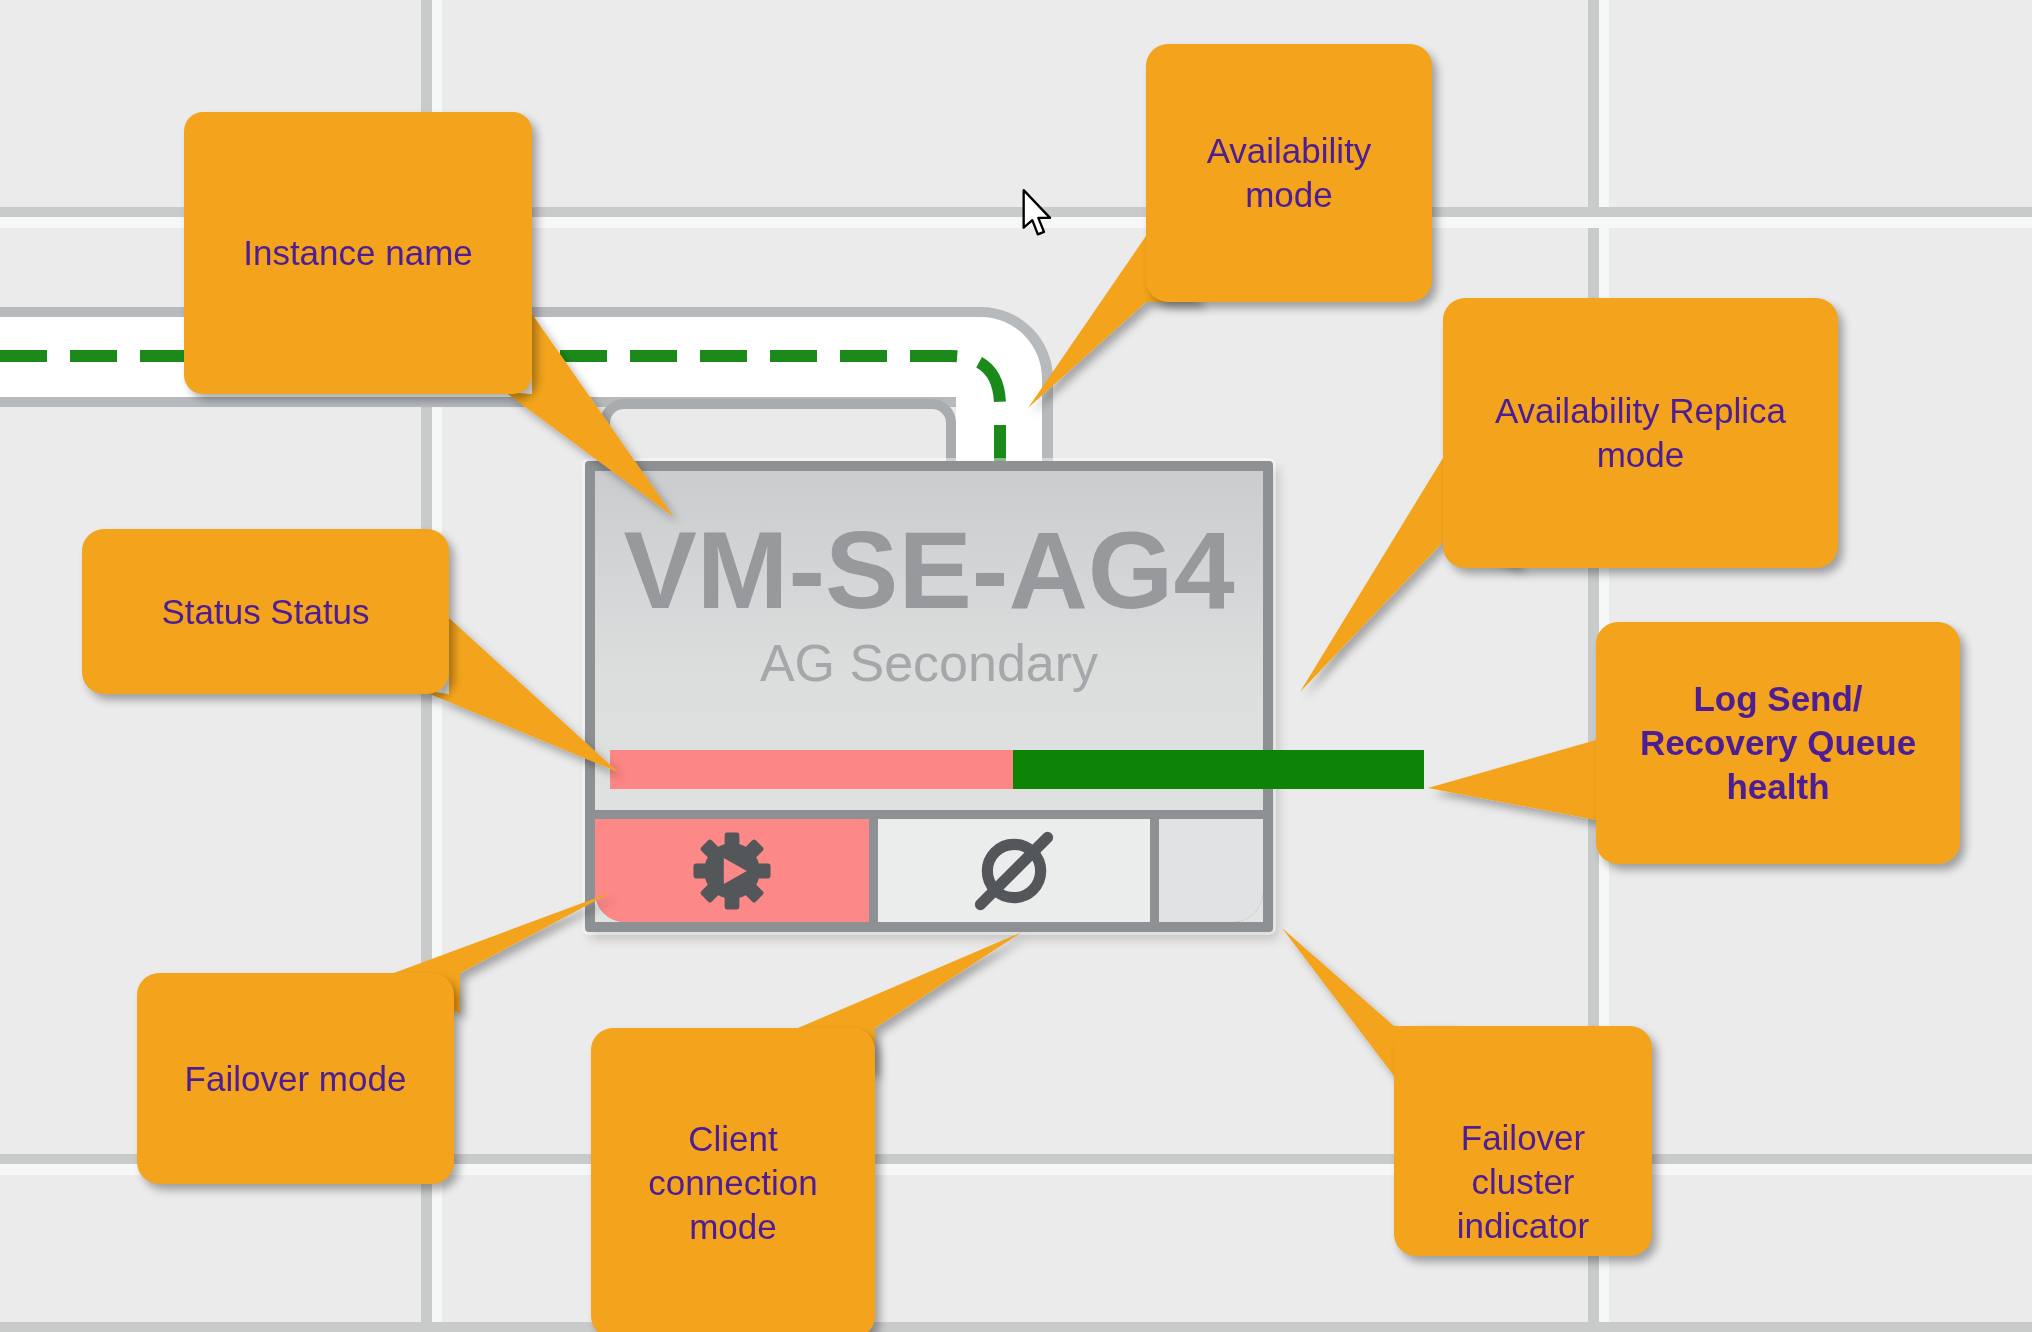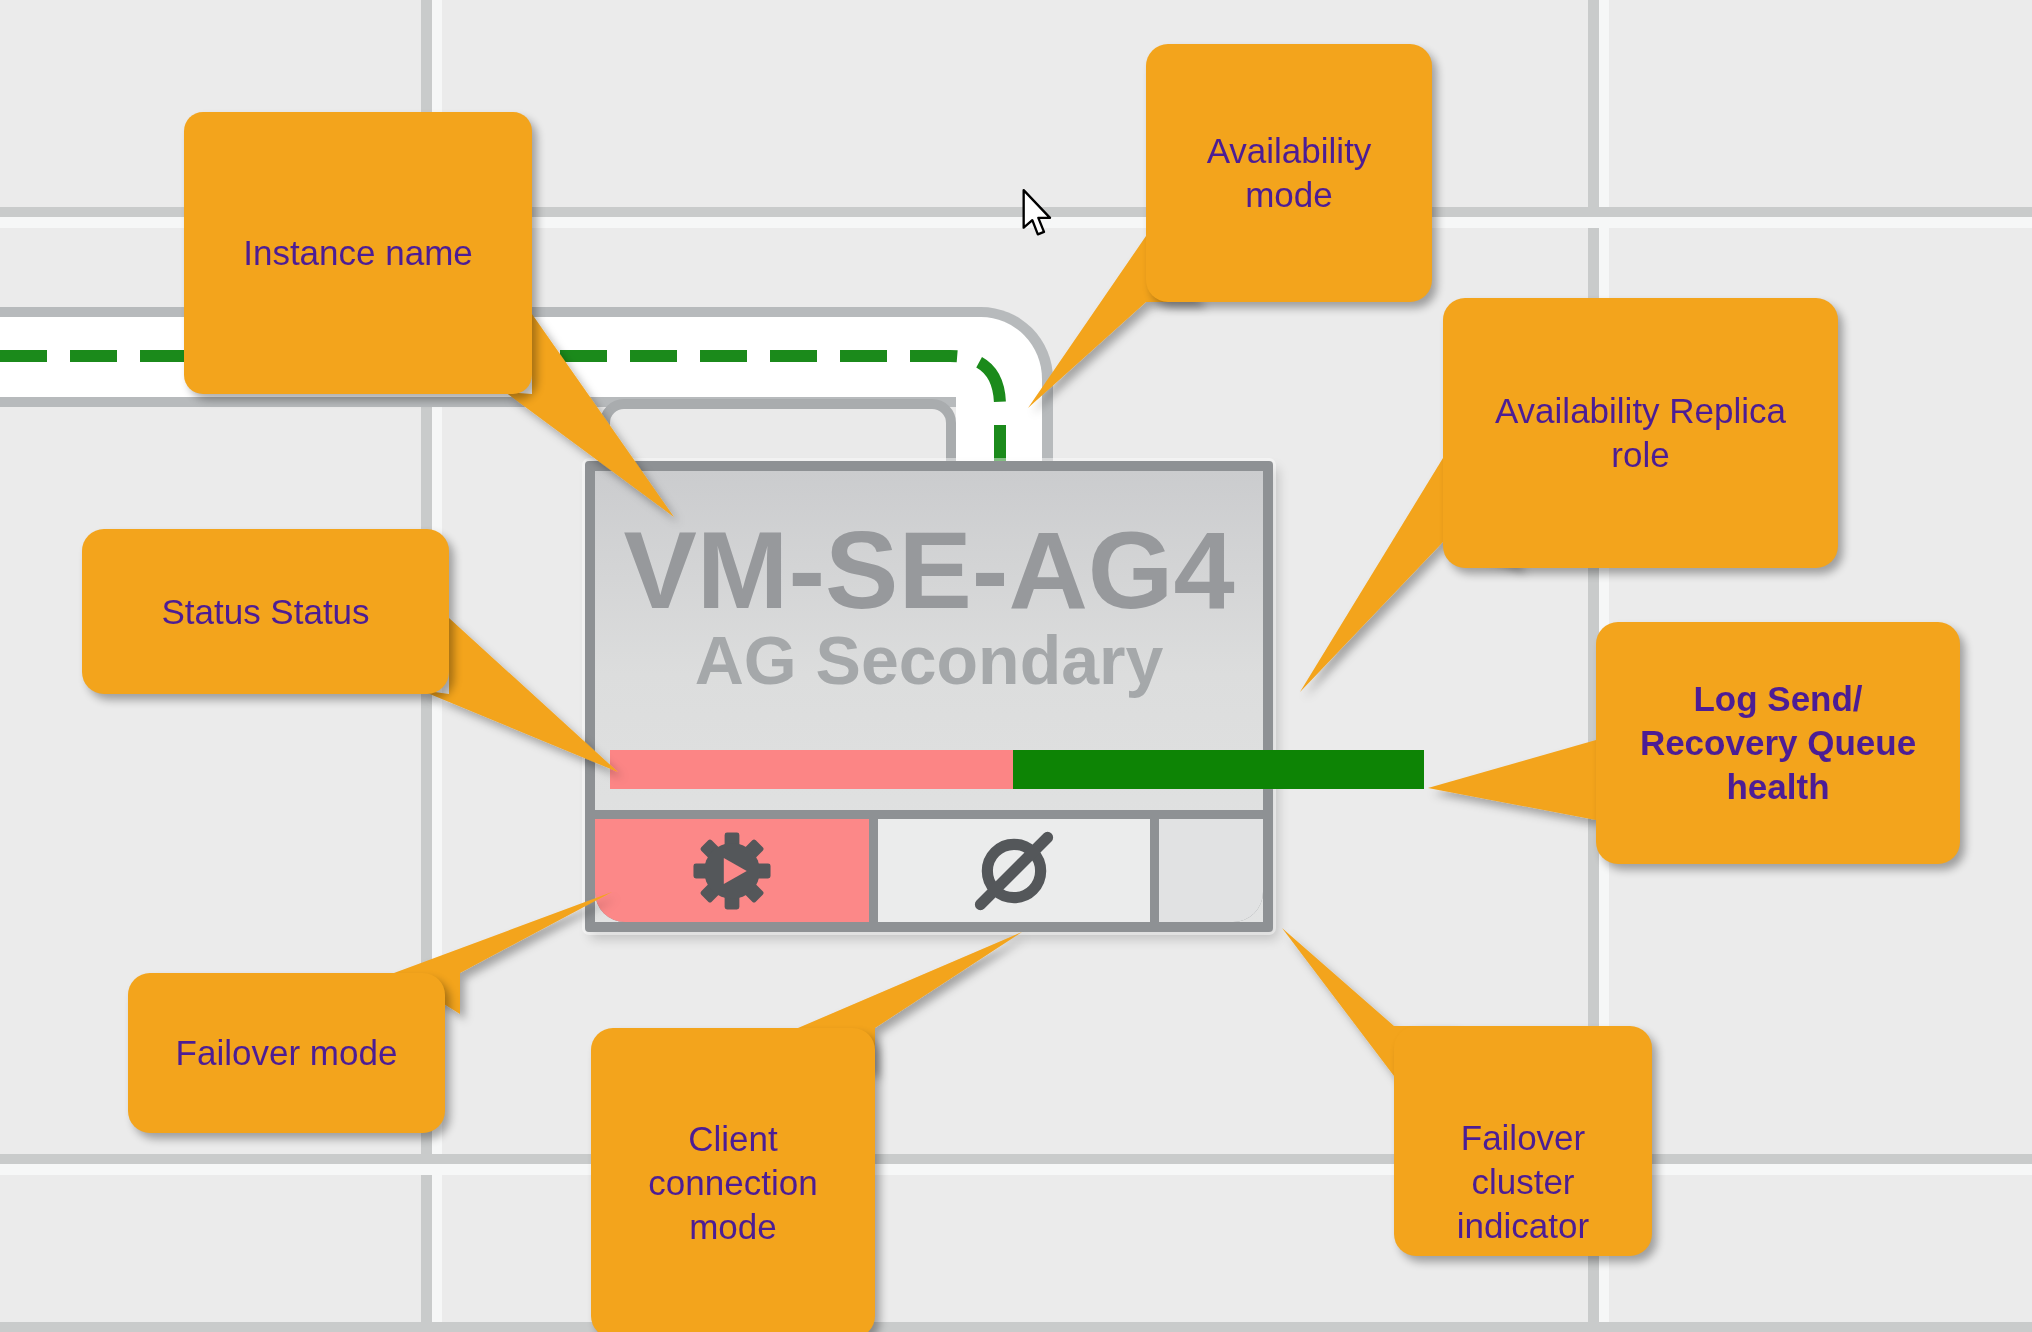--- a/index.html
+++ b/index.html
@@ -47,21 +47,21 @@
     border:10px solid #8e9194;border-radius:4px;
     background:linear-gradient(180deg,#cbccce 0%,#dcdddd 45%,#e2e3e3 100%);
     box-shadow:0 0 0 3px rgba(255,255,255,.45), 5px 7px 12px rgba(0,0,0,.18);
     z-index:5;text-align:center;
   }
   .node-title{
     margin-top:44px;font-size:110px;font-weight:bold;line-height:1.0;
     color:#97999c;letter-spacing:0px;
   }
   .node-subtitle{
-    margin-top:1px;font-size:68px;font-weight:700;line-height:1.0;color:#a5a8aa;
+    margin-top:12px;font-size:52px;font-weight:400;line-height:1.0;color:#a5a8aa;
   }
   .health-bar{
     position:absolute;left:15px;top:279px;width:814px;height:39px;
     display:flex;overflow:hidden;
   }
   .hb-left{height:100%;background:#fc8585;}
   .hb-right{height:100%;flex:1;background:#0d8405;}
   .icon-row{
     position:absolute;left:0;right:0;top:339px;bottom:0;
     border-top:9px solid #8e9194;background:#8e9194;
@@ -79,21 +79,21 @@
     box-shadow:5px 6px 9px rgba(0,0,0,.32);
     display:flex;align-items:center;justify-content:center;text-align:center;
     font-size:35px;line-height:44px;color:#4c1d95;white-space:pre-line;
     padding:8px;box-sizing:border-box;z-index:7;
   }
   .co-instance{left:184px;top:112px;width:348px;height:282px;border-radius:19px;}
   .co-availmode{left:1146px;top:44px;width:286px;height:258px;}
   .co-replicarole{left:1443px;top:298px;width:395px;height:270px;}
   .co-health{left:82px;top:529px;width:367px;height:165px;}
   .co-logsend{left:1596px;top:622px;width:364px;height:242px;font-weight:bold;}
-  .co-failovermode{left:128px;top:973px;width:317px;height:160px;}
+  .co-failovermode{left:137px;top:973px;width:317px;height:211px;}
   .co-clientconn{left:591px;top:1028px;width:284px;height:310px;}
   .co-cluster{left:1394px;top:1026px;width:258px;height:230px;align-items:flex-end;}
 
   .tails-svg{left:0;top:0;width:2032px;height:1332px;z-index:6;pointer-events:none;}
   .cursor-svg{left:1022px;top:188px;width:40px;height:56px;z-index:9;pointer-events:none;}
 </style>
 </head>
 <body>
 
 <div>
@@ -175,21 +175,21 @@
 
 <div class="callout co-instance">
   <span>Instance name</span>
 </div>
 <div class="callout co-availmode">
   <span>Availability
 mode</span>
 </div>
 <div class="callout co-replicarole">
   <span>Availability Replica
-role</span>
+mode</span>
 </div>
 <div class="callout co-health">
   <span>Status Status</span>
 </div>
 <div class="callout co-logsend">
   <span>Log Send/
 Recovery Queue
 health</span>
 </div>
 <div class="callout co-failovermode">

